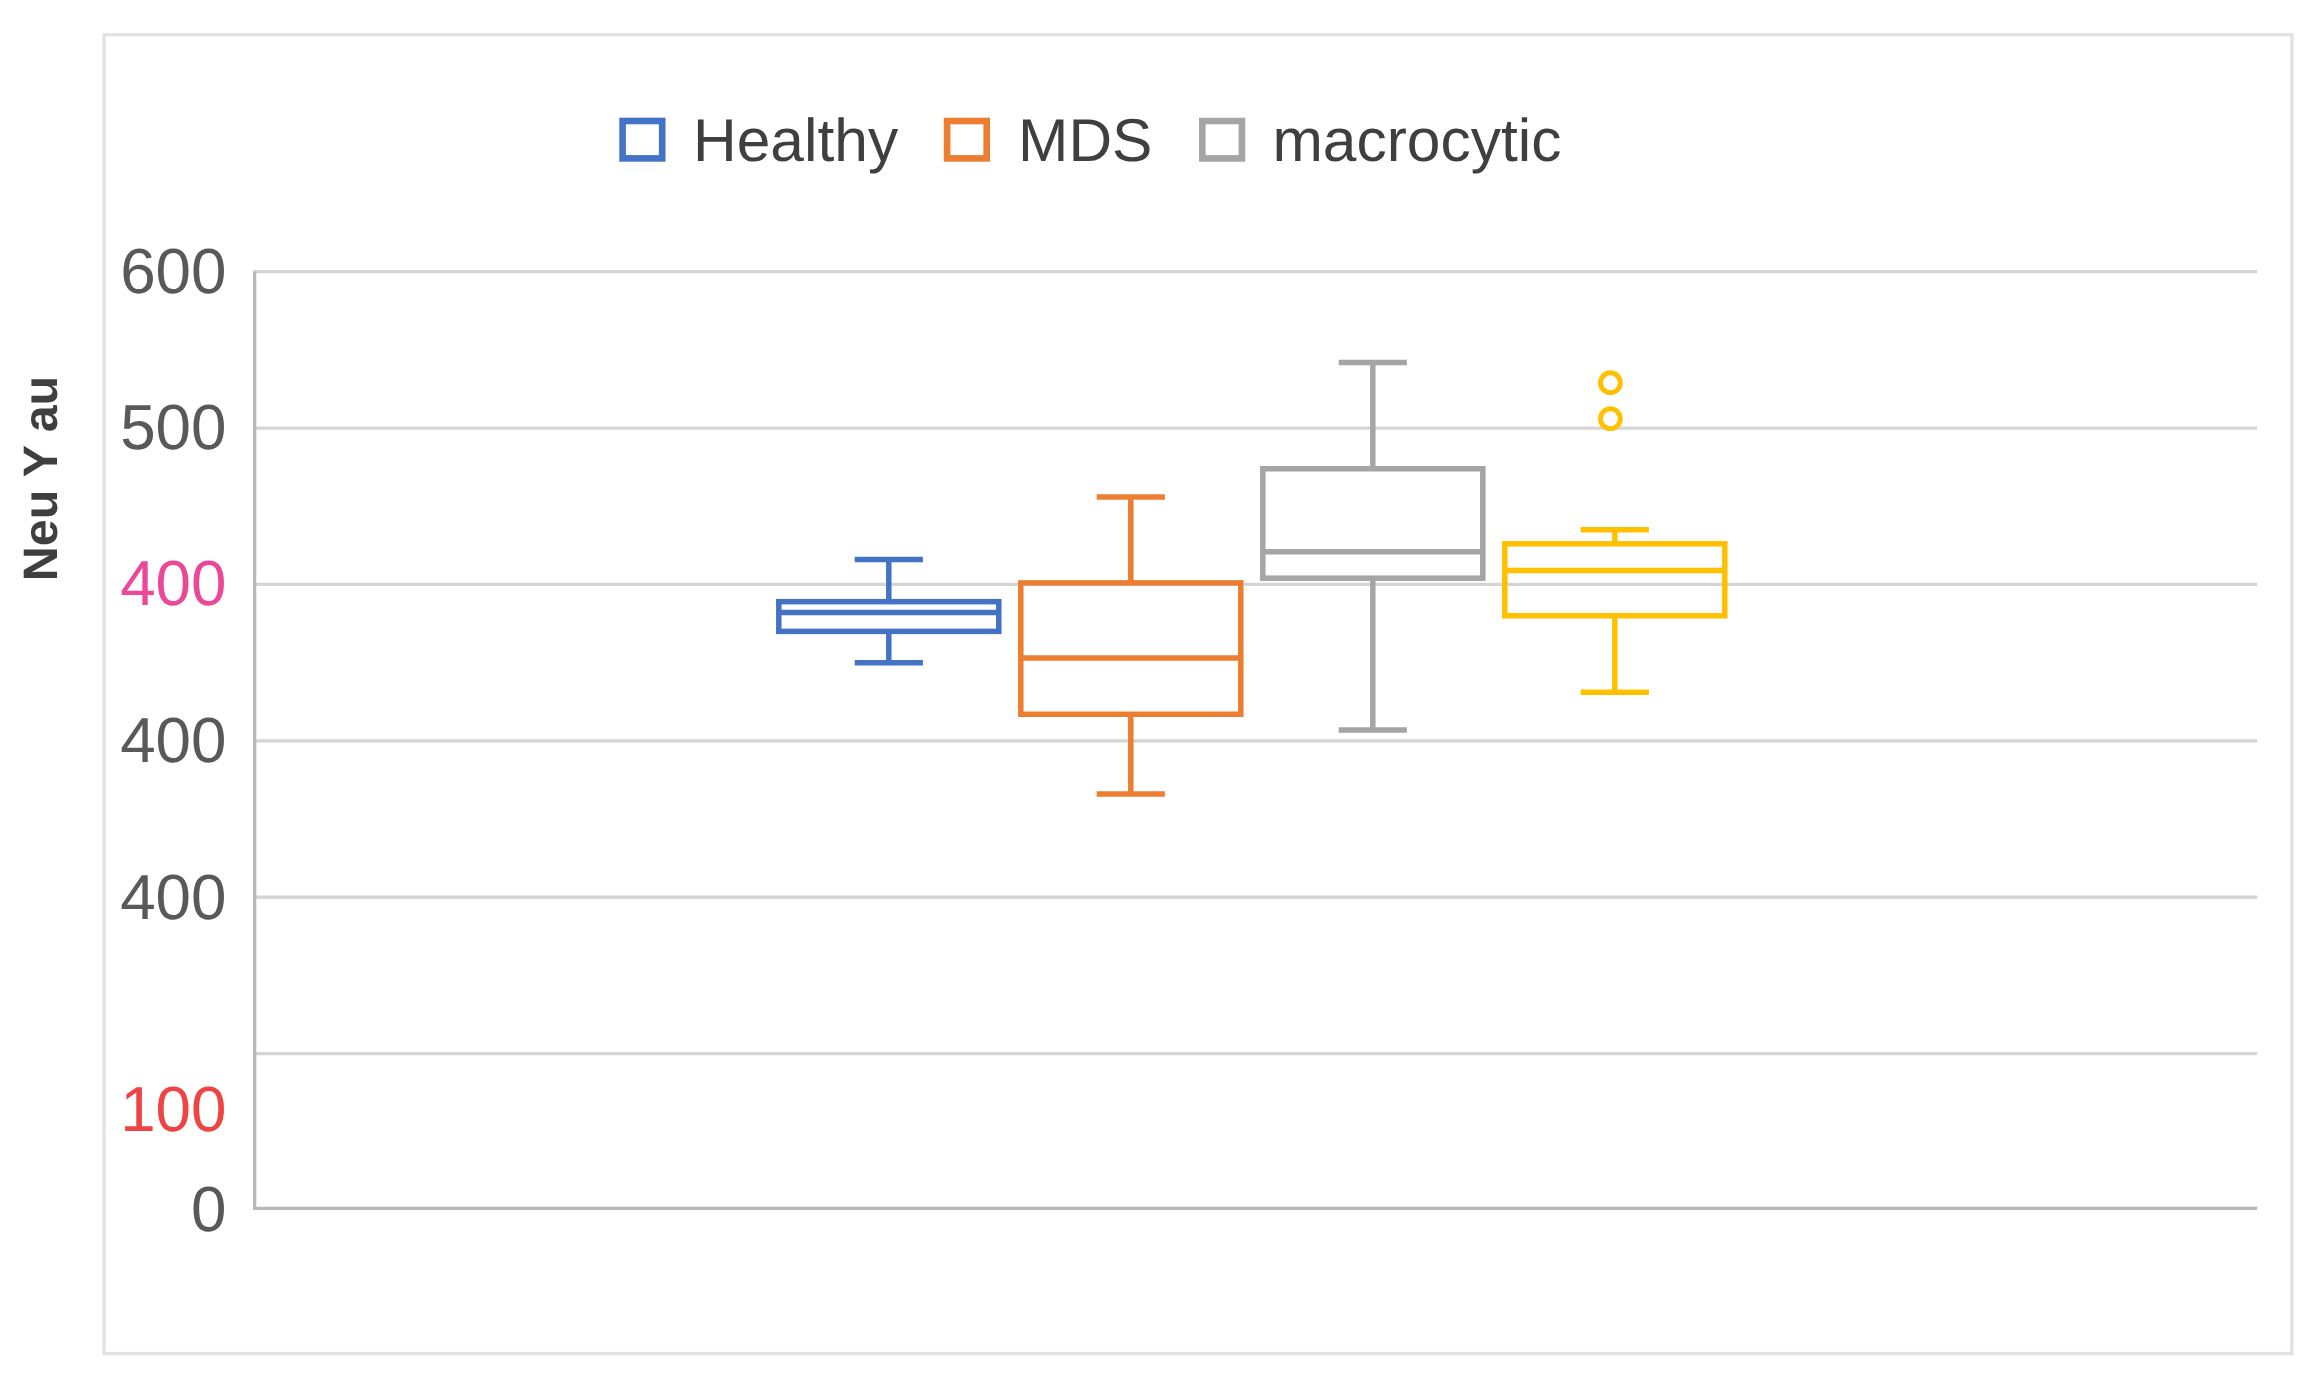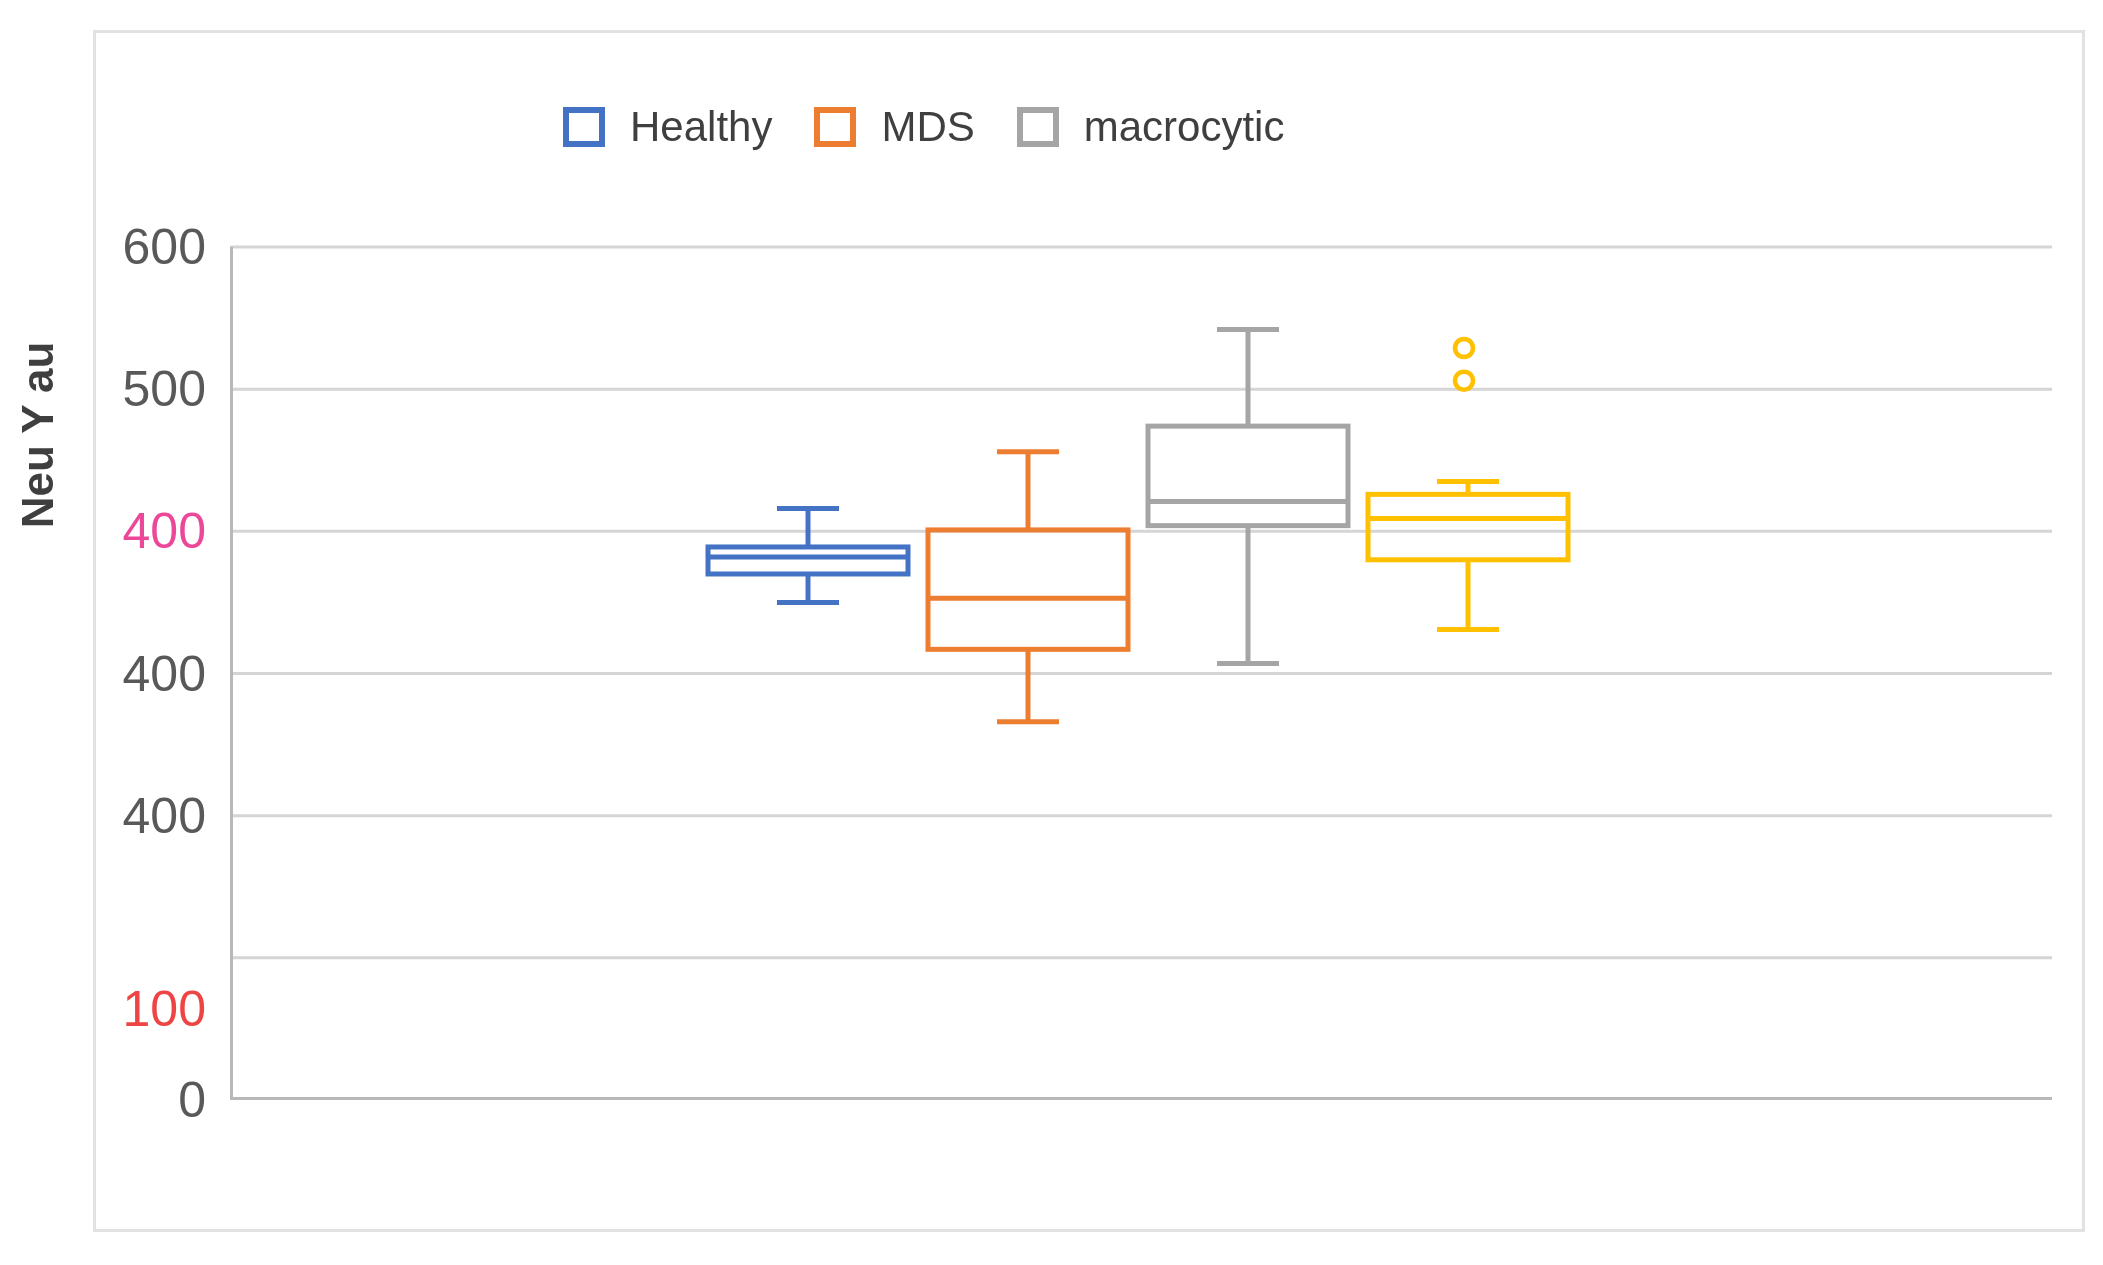--- a/index.html
+++ b/index.html
@@ -13,29 +13,29 @@
   }
   .legend{
     position:absolute;left:563px;top:101px;height:52px;
     display:flex;align-items:center;gap:42px;
   }
   .legend-item{display:flex;align-items:center;gap:25px;}
   .legend-swatch{
     width:42px;height:40px;box-sizing:border-box;background:#ffffff;
     border:6px solid #000;
   }
-  .legend-label{font-size:42px;line-height:1;color:#3f3f3f;white-space:nowrap;}
+  .legend-label{font-size:55px;line-height:1;color:#3f3f3f;white-space:nowrap;}
   .y-title{
     position:absolute;left:38px;top:435px;
     transform:translate(-50%,-50%) rotate(-90deg);
     font-size:44px;font-weight:600;color:#3f3f3f;white-space:nowrap;
   }
   .ytick{
     position:absolute;left:56px;width:150px;text-align:right;
-    font-size:50px;line-height:1;color:#595959;transform:translateY(-50%);
+    font-size:58px;line-height:1;color:#595959;transform:translateY(-50%);
   }
   #chart-svg{position:absolute;left:230px;top:247px;overflow:visible;}
 </style>
 </head>
 <body>
 
 <div class="page">
   <div class="fig-border"></div>
   <div class="legend" id="legend">
       <div class="legend-item">

